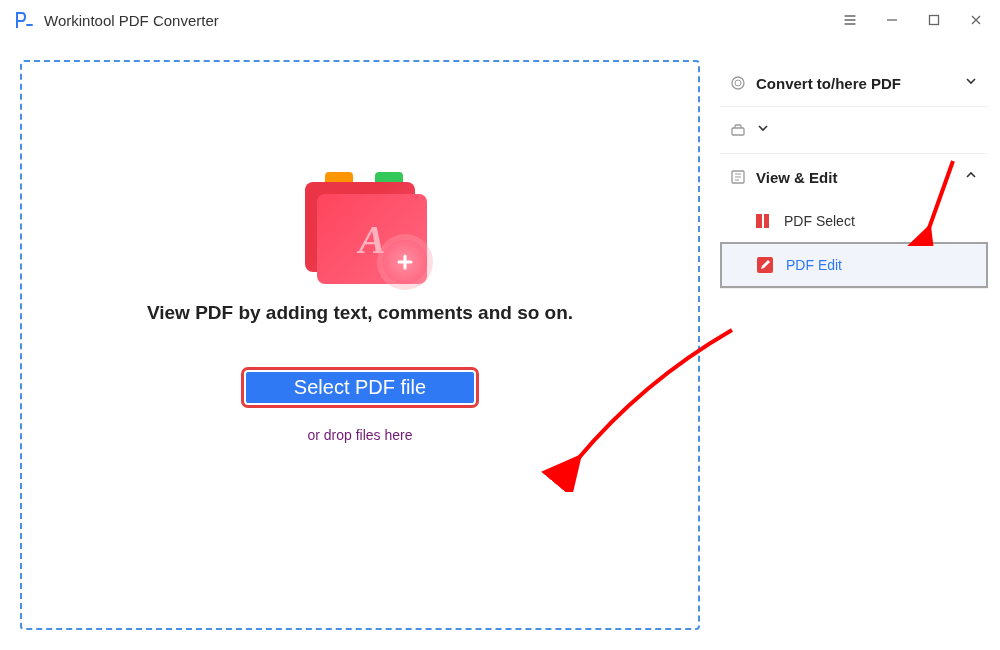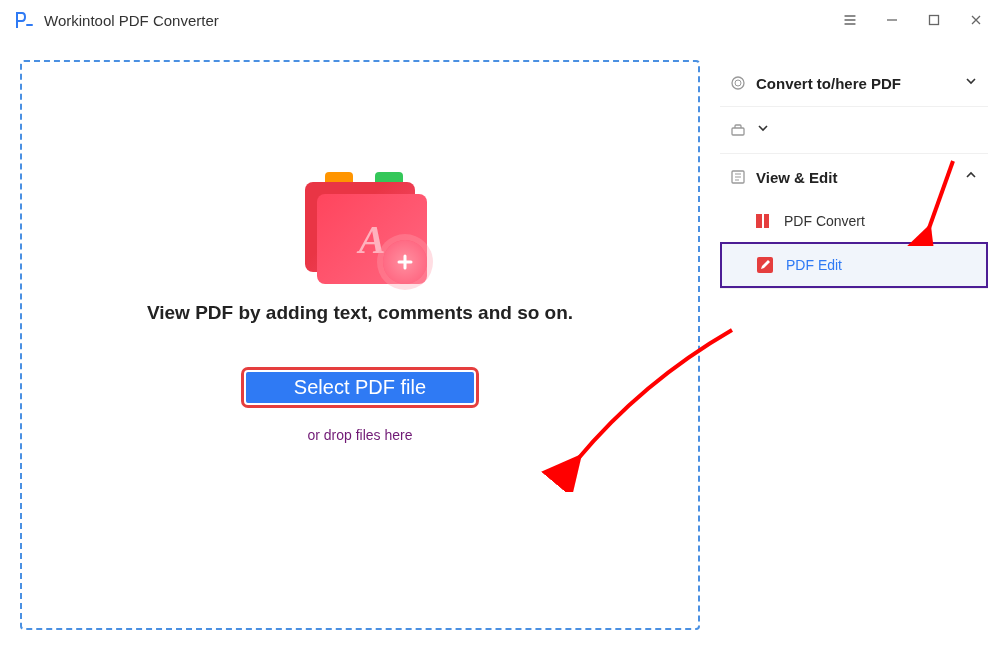--- a/index.html
+++ b/index.html
@@ -192,21 +192,21 @@
       align-items: center;
       padding: 12px 10px 12px 34px;
       gap: 12px;
       cursor: pointer;
       font-size: 14px;
       color: #333;
     }
     .submenu-item.active {
       background: #f1f5fb;
       color: #2f7af4;
-      border: 2px solid #4c1d95;
+      border: 2px solid #a3a3a3;
     }
     .submenu-icon {
       width: 18px;
       height: 18px;
       display: flex;
       align-items: center;
       justify-content: center;
     }
     .arrow-annotation {
       position: absolute;
@@ -330,21 +330,21 @@
       </div>
       <div class="submenu">
         <div class="submenu-item">
           <span class="submenu-icon">
             <svg width="18" height="18" viewBox="0 0 18 18">
                 <rect x="2" y="2" width="6" height="14" fill="#e53e3e"></rect>
                 <rect x="9" y="2" width="6" height="14" fill="#e53e3e"></rect>
                 <rect x="8" y="2" width="2" height="14" fill="#fff"></rect>
               </svg>
           </span>
-          <span>PDF Convert</span>
+          <span>PDF Select</span>
         </div>
         <div class="submenu-item active">
           <span class="submenu-icon">
             <svg width="18" height="18" viewBox="0 0 18 18">
                 <rect x="1" y="1" width="16" height="16" rx="2" fill="#e53e3e"></rect>
                 <path d="M12 4l2 2-6 6-3 1 1-3z" fill="#fff"></path>
               </svg>
           </span>
           <span>PDF Edit</span>
         </div>

